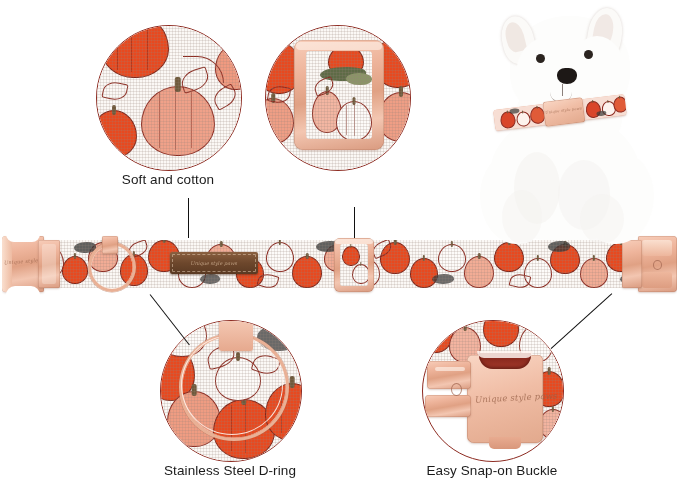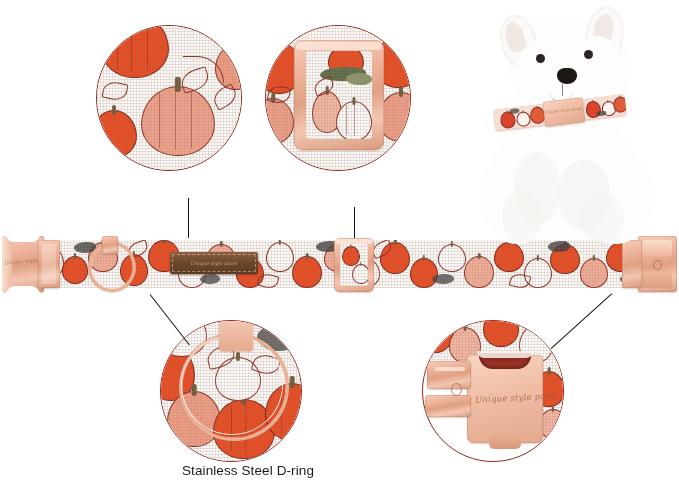--- a/index.html
+++ b/index.html
@@ -137,20 +137,21 @@
 
         <div class="leafv" style="left:84px;top:44px;width:26px;height:18px;transform:rotate(-18deg);"></div>
         <div class="leafv" style="left:6px;top:56px;width:22px;height:16px;transform:rotate(12deg);"></div>
         <div class="leafv" style="left:116px;top:62px;width:22px;height:16px;transform:rotate(-30deg);"></div>
 
         <div style="position:absolute;left:86px;top:30px;width:40px;height:26px;border-top:1.2px solid #8d2b21;border-right:1.2px solid #8d2b21;border-radius:0 40px 0 0;"></div>
         <div class="weave"></div>
       </div>
     </div>
   </div>
+  <div class="label" style="left:98px;top:172px;width:140px;">Soft and cotton</div>
   <div class="leader leader-v" style="left:187.5px;top:198px;height:40px;"></div>
 
   <div class="callout" style="left:265px;top:25px;width:144px;height:144px;">
     <div class="callout-inner">
       <div class="fabric">
 
         <div class="pk" style="left:-10px;top:16px;width:44px;height:50px;background:#e8491f;border:1.2px solid #7e2418;"></div>
         <div class="pk" style="left:-14px;top:72px;width:40px;height:44px;background:#ef9e85;border:1.2px solid #8d2b21;"></div>
         <div class="pk" style="left:108px;top:10px;width:46px;height:50px;background:#e8491f;border:1.2px solid #7e2418;"></div>
         <div class="pk" style="left:112px;top:66px;width:44px;height:48px;background:#ef9e85;border:1.2px solid #8d2b21;"></div>
@@ -200,21 +201,21 @@
 
       <div class="dring" style="left:18px;top:12px;width:104px;height:102px;"></div>
       <div style="position:absolute;left:20px;top:14px;width:100px;height:98px;border-radius:50%;
                   border:1.4px solid rgba(255,240,232,.9);pointer-events:none;"></div>
 
       <div style="position:absolute;left:58px;top:-6px;width:34px;height:36px;
                   background:linear-gradient(180deg,#f7cdb9,#e6a98e);border-radius:3px;
                   box-shadow:0 1px 2px rgba(140,90,70,.35);"></div>
     </div>
   </div>
-  <div class="label" style="left:168px;top:463px;width:160px;">Stainless Steel D-ring</div>
+  <div class="label" style="left:150px;top:463px;width:160px;">Stainless Steel D-ring</div>
   <div class="leader leader-d" style="left:150px;top:294px;width:64px;transform:rotate(52deg);"></div>
 
   <div class="callout" style="left:422px;top:320px;width:140px;height:140px;">
     <div class="callout-inner">
 
       <div style="position:absolute;left:0;top:0;width:100%;height:48px;background:#fdfbf9;overflow:hidden;">
         <div class="fabric">
           <div class="pk" style="left:-6px;top:-8px;width:34px;height:38px;background:#e8491f;border:1.1px solid #7e2418;"></div>
           <div class="pk" style="left:26px;top:6px;width:30px;height:34px;background:#f3b4a0;border:1.1px solid #8d2b21;"></div>
           <div class="pk" style="left:60px;top:-12px;width:34px;height:36px;background:#e8491f;border:1.1px solid #7e2418;"></div>
@@ -245,20 +246,21 @@
 
       <div style="position:absolute;left:28px;top:62px;width:9px;height:11px;border-radius:50%;
                   border:1.1px solid rgba(160,100,78,.75);"></div>
 
       <div class="engrave" style="left:52px;top:72px;width:66px;text-align:center;font-size:8.5px;transform:rotate(-3deg);">Unique style paws</div>
 
       <div style="position:absolute;left:66px;top:116px;width:32px;height:12px;border-radius:0 0 5px 5px;
                   background:linear-gradient(180deg,#e8ab90,#d9977b);"></div>
     </div>
   </div>
+  <div class="label" style="left:412px;top:463px;width:160px;">Easy Snap-on Buckle</div>
   <div class="leader leader-d" style="left:551px;top:348px;width:82px;transform:rotate(-42deg);"></div>
 
   <div class="strap" style="left:2px;top:228px;width:675px;height:72px;">
 
     <div style="position:absolute;left:26px;top:12px;width:618px;height:48px;overflow:hidden;
                 background:#fdfbf9;border-radius:1px;
                 box-shadow:inset 0 2px 4px -2px rgba(130,85,65,.4), inset 0 -3px 5px -2px rgba(130,85,65,.5);">
       <div class="fabric">
 
         <div class="pk" style="left:8px;top:6px;width:26px;height:30px;background:#fdfbf9;border:1.1px solid #8d2b21;"></div>

